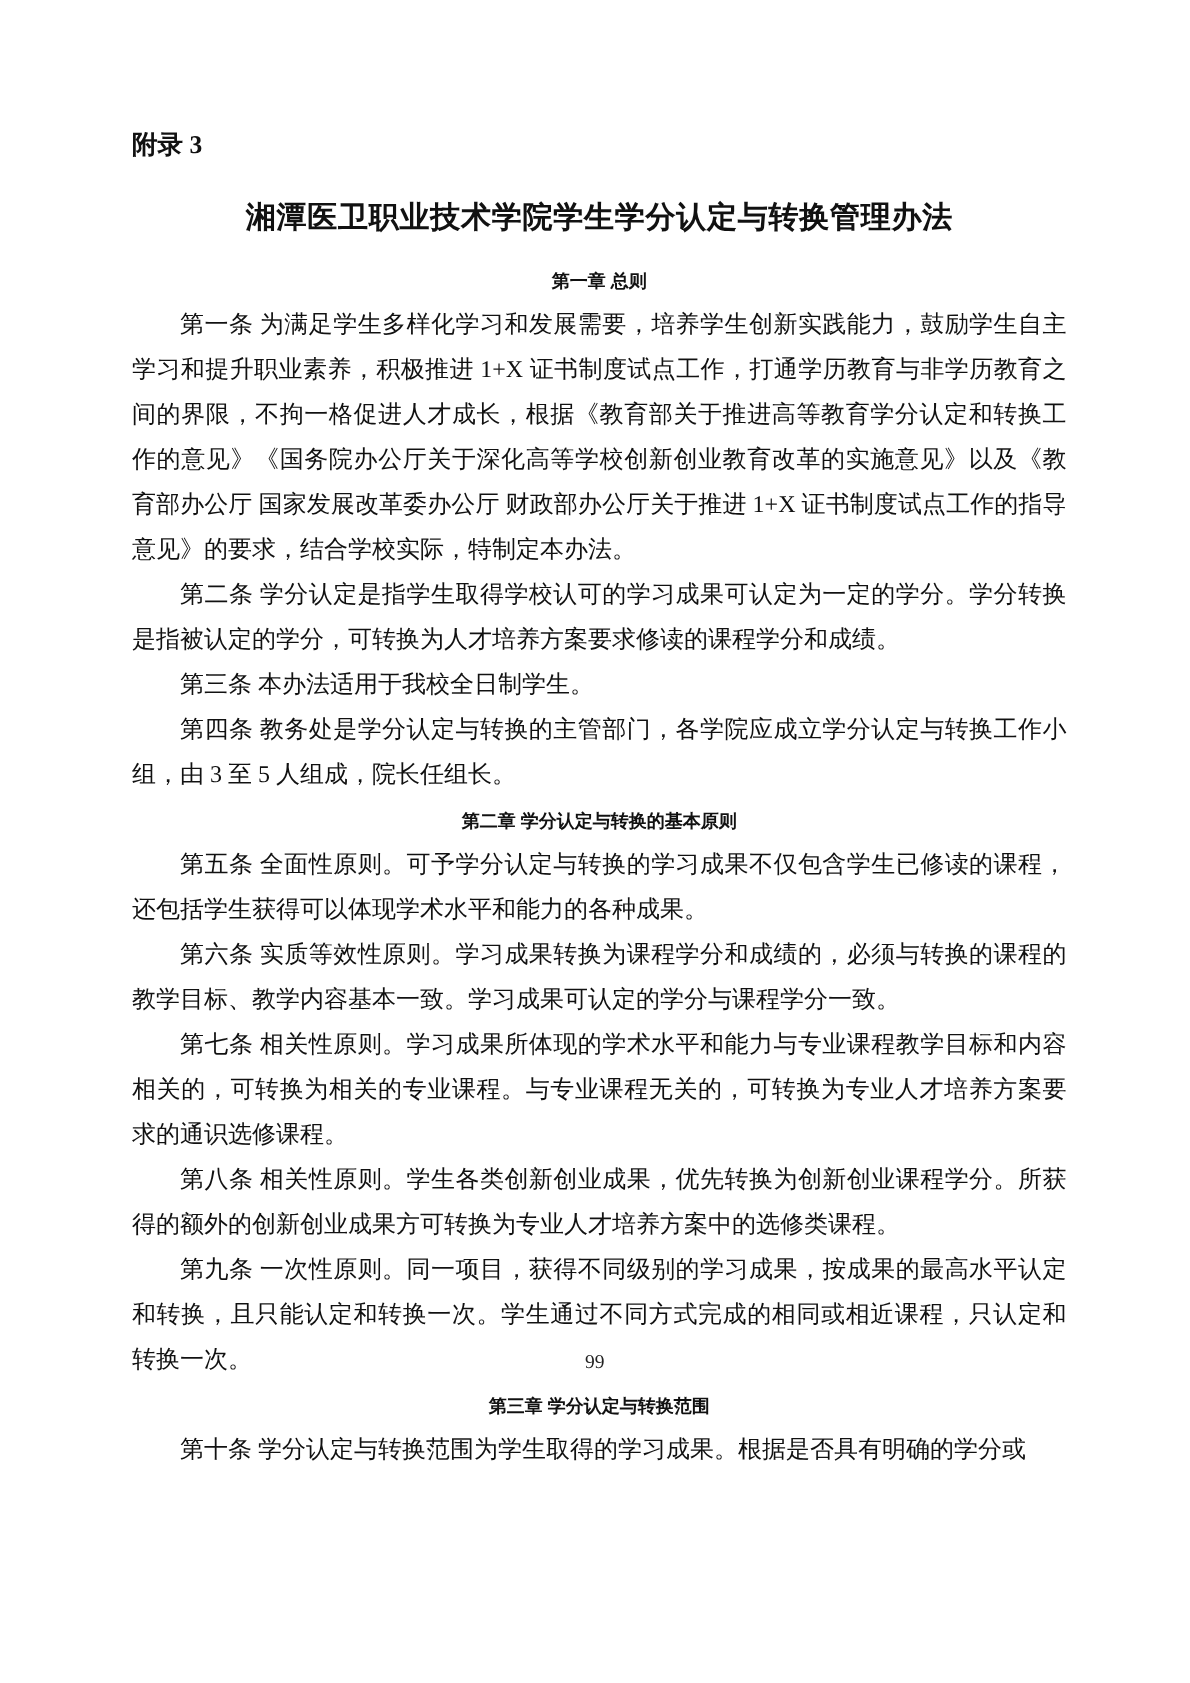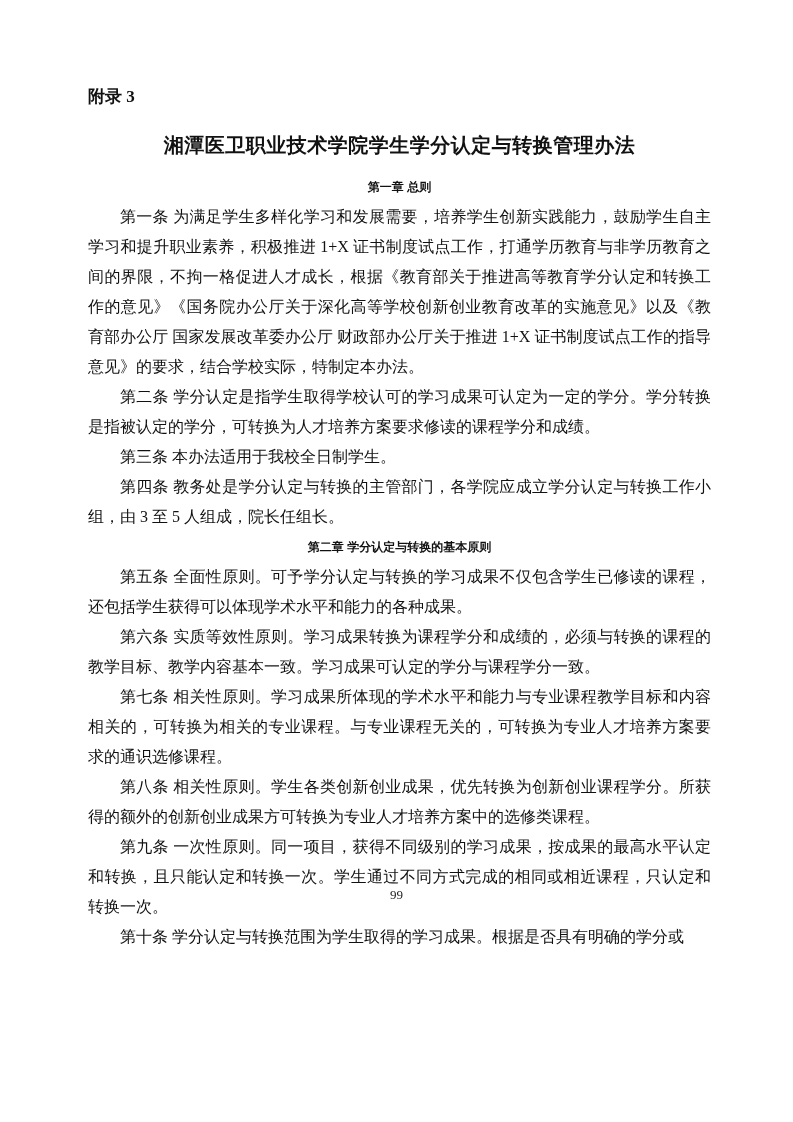--- a/index.html
+++ b/index.html
@@ -51,21 +51,21 @@
   .para {
     font-size: 16px;
     line-height: 30px;
     text-align: justify;
     text-indent: 2em;
     margin: 0;
     word-break: break-all;
   }
   .page-number {
     position: absolute;
-    bottom: 89px;
+    bottom: 76px;
     left: 0;
     width: 100%;
     text-align: center;
     font-size: 13px;
     color: #222222;
   }
 </style>
 </head>
 <body>
 
@@ -80,17 +80,18 @@
     <p class="para">第三条 本办法适用于我校全日制学生。</p>
     <p class="para">第四条 教务处是学分认定与转换的主管部门，各学院应成立学分认定与转换工作小组，由 3 至 5 人组成，院长任组长。</p>
 
     <h2 class="chapter">第二章 学分认定与转换的基本原则</h2>
     <p class="para">第五条 全面性原则。可予学分认定与转换的学习成果不仅包含学生已修读的课程，还包括学生获得可以体现学术水平和能力的各种成果。</p>
     <p class="para">第六条 实质等效性原则。学习成果转换为课程学分和成绩的，必须与转换的课程的教学目标、教学内容基本一致。学习成果可认定的学分与课程学分一致。</p>
     <p class="para">第七条 相关性原则。学习成果所体现的学术水平和能力与专业课程教学目标和内容相关的，可转换为相关的专业课程。与专业课程无关的，可转换为专业人才培养方案要求的通识选修课程。</p>
     <p class="para">第八条 相关性原则。学生各类创新创业成果，优先转换为创新创业课程学分。所获得的额外的创新创业成果方可转换为专业人才培养方案中的选修类课程。</p>
     <p class="para">第九条 一次性原则。同一项目，获得不同级别的学习成果，按成果的最高水平认定和转换，且只能认定和转换一次。学生通过不同方式完成的相同或相近课程，只认定和转换一次。</p>
 
+    <h2 class="chapter">第三章 学分认定与转换范围</h2>
     <p class="para">第十条 学分认定与转换范围为学生取得的学习成果。根据是否具有明确的学分或</p>
   </div>
 
   <div class="page-number">99</div>
 </div>
 
 </body></html>

